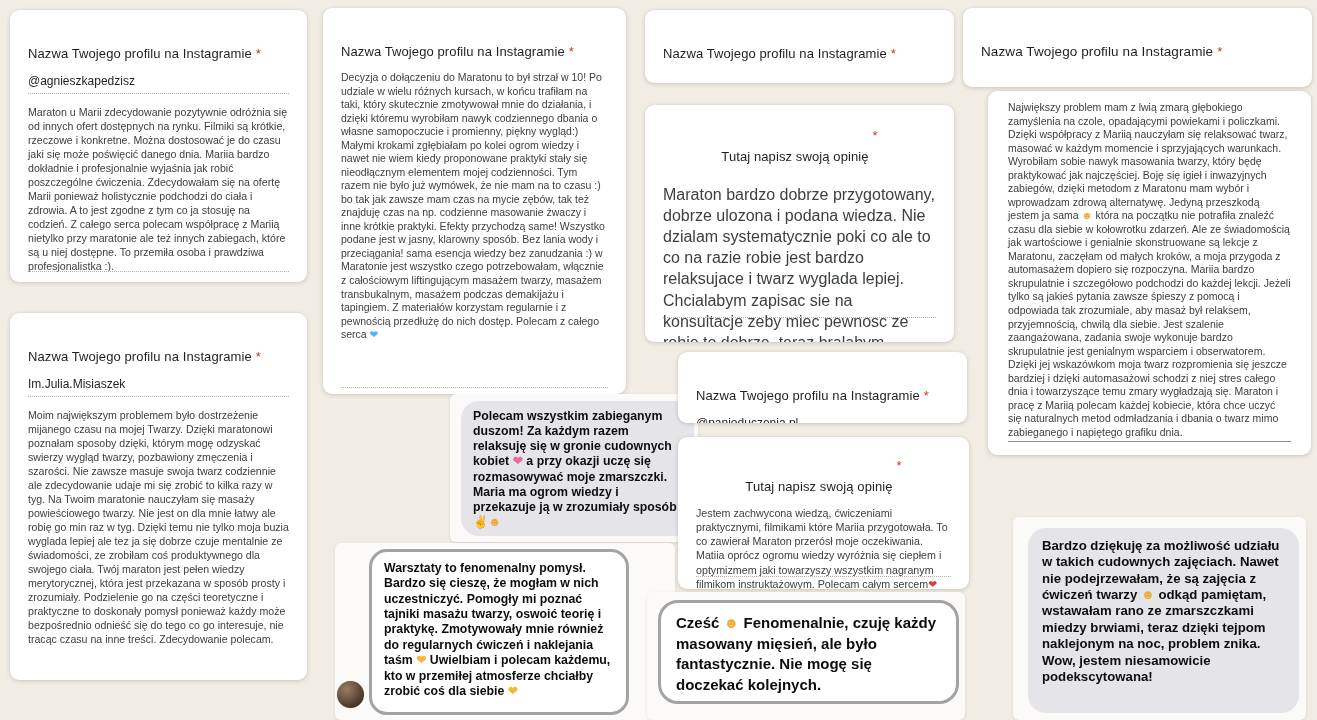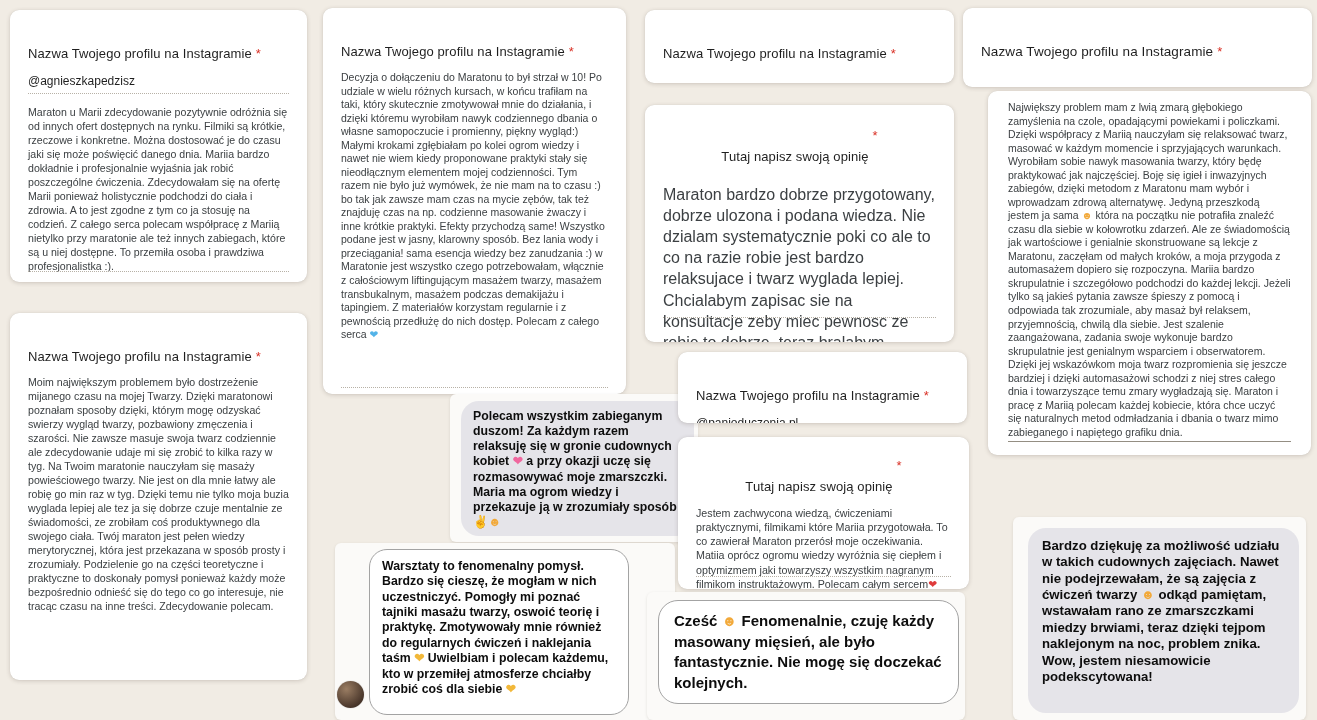--- a/index.html
+++ b/index.html
@@ -28,21 +28,21 @@
   .rule.solid  { border-top:1px solid #948e83; }
   .backdrop {
     position:absolute; background:#fbfaf8; border-radius:6px;
     box-shadow:0 1px 3px rgba(80,70,60,.14);
   }
   .bubble {
     position:absolute; box-sizing:border-box; overflow:hidden;
     border-radius:18px; color:#0d0d0d;font-weight:bold;
   }
   .bubble.gray  { background:#e5e4e9; }
-  .bubble.white { background:#ffffff; border:1px solid #a3a3a3; }
+  .bubble.white { background:#ffffff; border:3px solid #a3a3a3; }
   .avatar {
     position:absolute; border-radius:50%;
     background:radial-gradient(circle at 35% 30%, #9a7d63, #4a372b 70%, #2c211a);
     box-shadow:0 0 1px rgba(0,0,0,.4);
   }
   .em { font-style:normal; }
   .em-blue { color:#53b3e8; }
   .em-gold { color:#f2b83a; }
   .em-pink { color:#f0679e; }
   .em-red  { color:#df3b3b; }
@@ -55,20 +55,21 @@
 
   <div class="card" style="left:10px; top:10px; width:297px; height:272px;">
     <div class="q"><span>Nazwa Twojego profilu na Instagramie</span><span class="req">*</span></div>
     <div class="handle">@agnieszkapedzisz</div>
     <div class="body" style="font-size:10.6px;">Maraton u Marii zdecydowanie pozytywnie odróżnia się od innych ofert dostępnych na rynku. Filmiki są krótkie, rzeczowe i konkretne. Można dostosować je do czasu jaki się może poświęcić danego dnia. Mariia bardzo dokładnie i profesjonalnie  wyjaśnia jak robić poszczególne ćwiczenia. Zdecydowałam się na ofertę Marii ponieważ holistycznie podchodzi do ciała i zdrowia. A to jest zgodne z tym co ja stosuję na codzień. Z całego serca polecam współpracę z Mariią nietylko przy maratonie ale też innych zabiegach, które są u niej dostępne. To przemiła osoba i prawdziwa profesjonalistka :).</div>
     <div class="rule dotted" style="bottom:10px;"></div>
   </div>
 
   <div class="card" style="left:10px; top:313px; width:297px; height:367px;">
     <div class="q"><span>Nazwa Twojego profilu na Instagramie</span><span class="req">*</span></div>
+    <div class="handle">Im.Julia.Misiaszek</div>
     <div class="body" style="font-size:10.6px;">Moim największym problemem było dostrzeżenie mijanego czasu na mojej Twarzy. Dzięki maratonowi poznałam sposoby dzięki, którym mogę odzyskać swierzy wygląd twarzy, pozbawiony zmęczenia i szarości. Nie zawsze masuje swoja twarz codziennie ale zdecydowanie udaje mi się zrobić to kilka razy w tyg. Na Twoim maratonie nauczyłam się masaży powieściowego twarzy. Nie jest on dla mnie łatwy ale robię go min raz w tyg. Dzięki temu nie tylko moja buzia wyglada lepiej ale tez ja się dobrze czuje mentalnie ze świadomości, ze zrobiłam coś produktywnego dla swojego ciała. Twój maraton jest pełen wiedzy merytorycznej, która jest przekazana w sposób prosty i zrozumiały. Podzielenie go na części teoretyczne i praktyczne to doskonały pomysł ponieważ każdy może bezpośrednio odnieść się do tego co go interesuje, nie tracąc czasu na inne treści. Zdecydowanie polecam.</div>
   </div>
 
   <div class="card" style="left:323px; top:8px; width:303px; height:386px;">
     <div class="q"><span>Nazwa Twojego profilu na Instagramie</span><span class="req">*</span></div>
     <div class="body" style="font-size:10.5px; line-height:1.29;">Decyzja o dołączeniu do Maratonu to był strzał w 10! Po udziale w wielu różnych kursach, w końcu trafiłam na taki, który skutecznie zmotywował mnie do działania, i dzięki któremu wyrobiłam nawyk codziennego dbania o własne samopoczucie i promienny, piękny wygląd:) Małymi krokami zgłębiałam po kolei ogrom wiedzy i nawet nie wiem kiedy proponowane praktyki stały się nieodłącznym elementem mojej codzienności. Tym razem nie było już wymówek, że nie mam na to czasu :) bo tak jak zawsze mam czas na mycie zębów, tak też znajduję czas na np. codzienne masowanie żwaczy i inne krótkie praktyki. Efekty przychodzą same! Wszystko podane jest w jasny, klarowny sposób. Bez lania wody i przeciągania! sama esencja wiedzy bez zanudzania :) w Maratonie jest wszystko czego potrzebowałam, włącznie z całościowym liftingującym masażem twarzy, masażem transbukalnym, masażem podczas demakijażu  i tapingiem. Z materiałów korzystam regularnie i z pewnością przedłużę do nich dostęp. Polecam z całego serca <span class="em em-blue">❤</span></div>
     <div class="rule dotted" style="bottom:6px;"></div>
   </div>
 
   <div class="backdrop" style="left:450px; top:394px; width:248px; height:148px;"></div>

